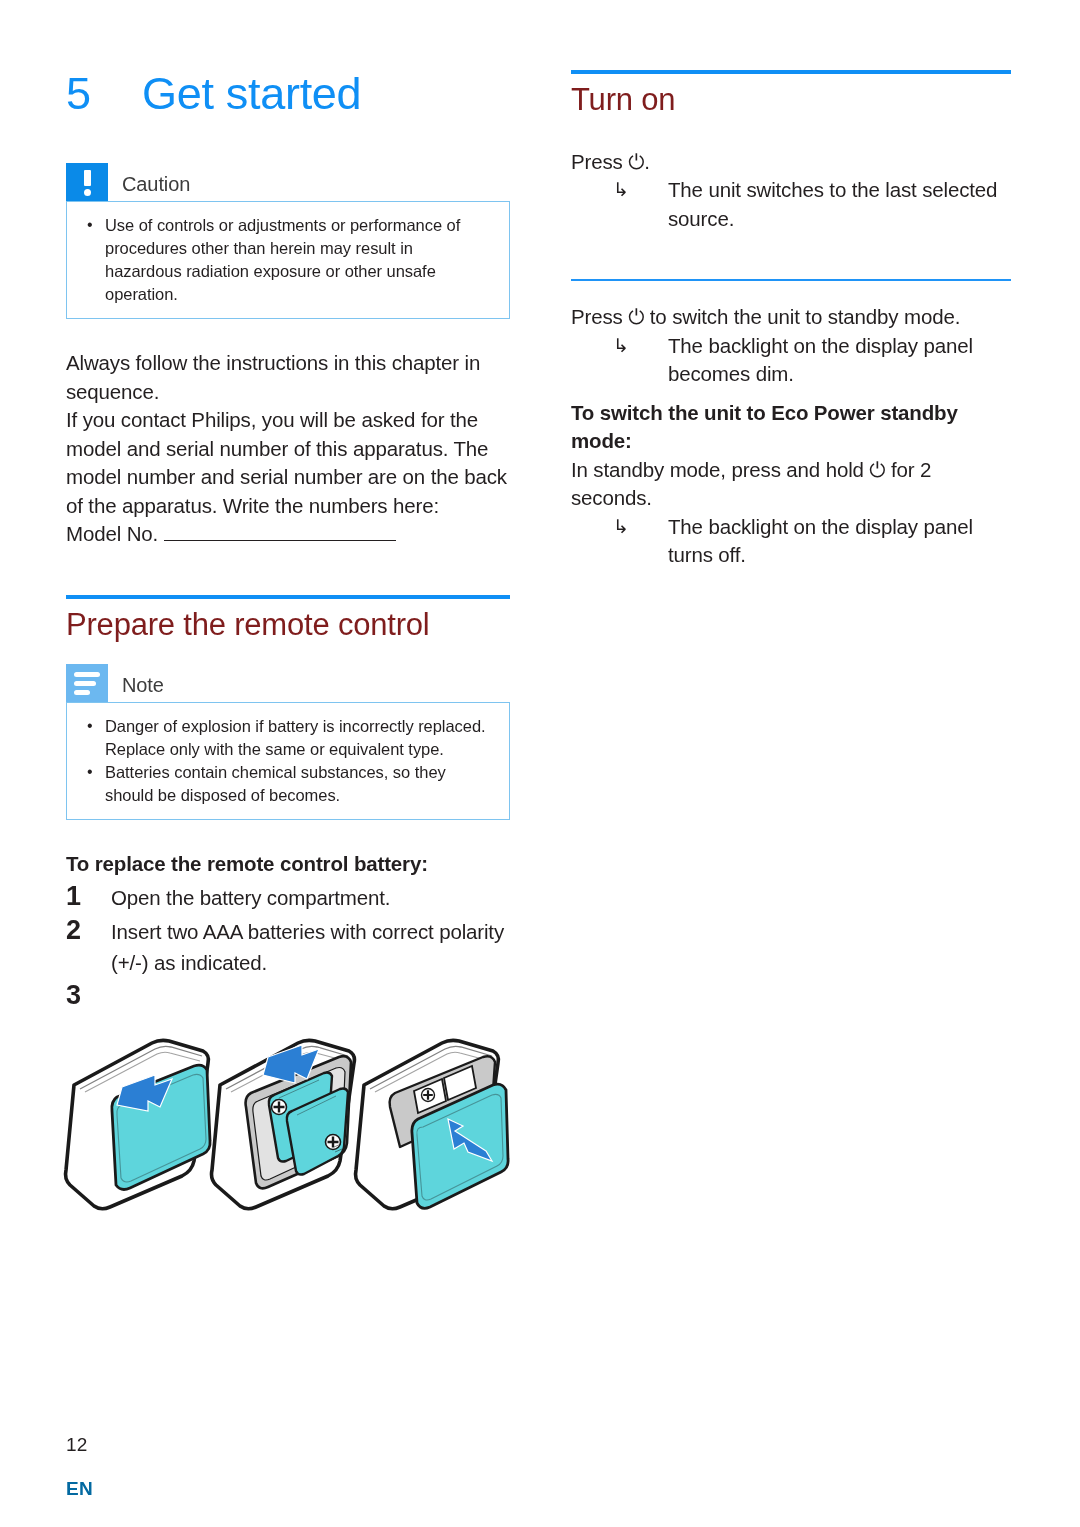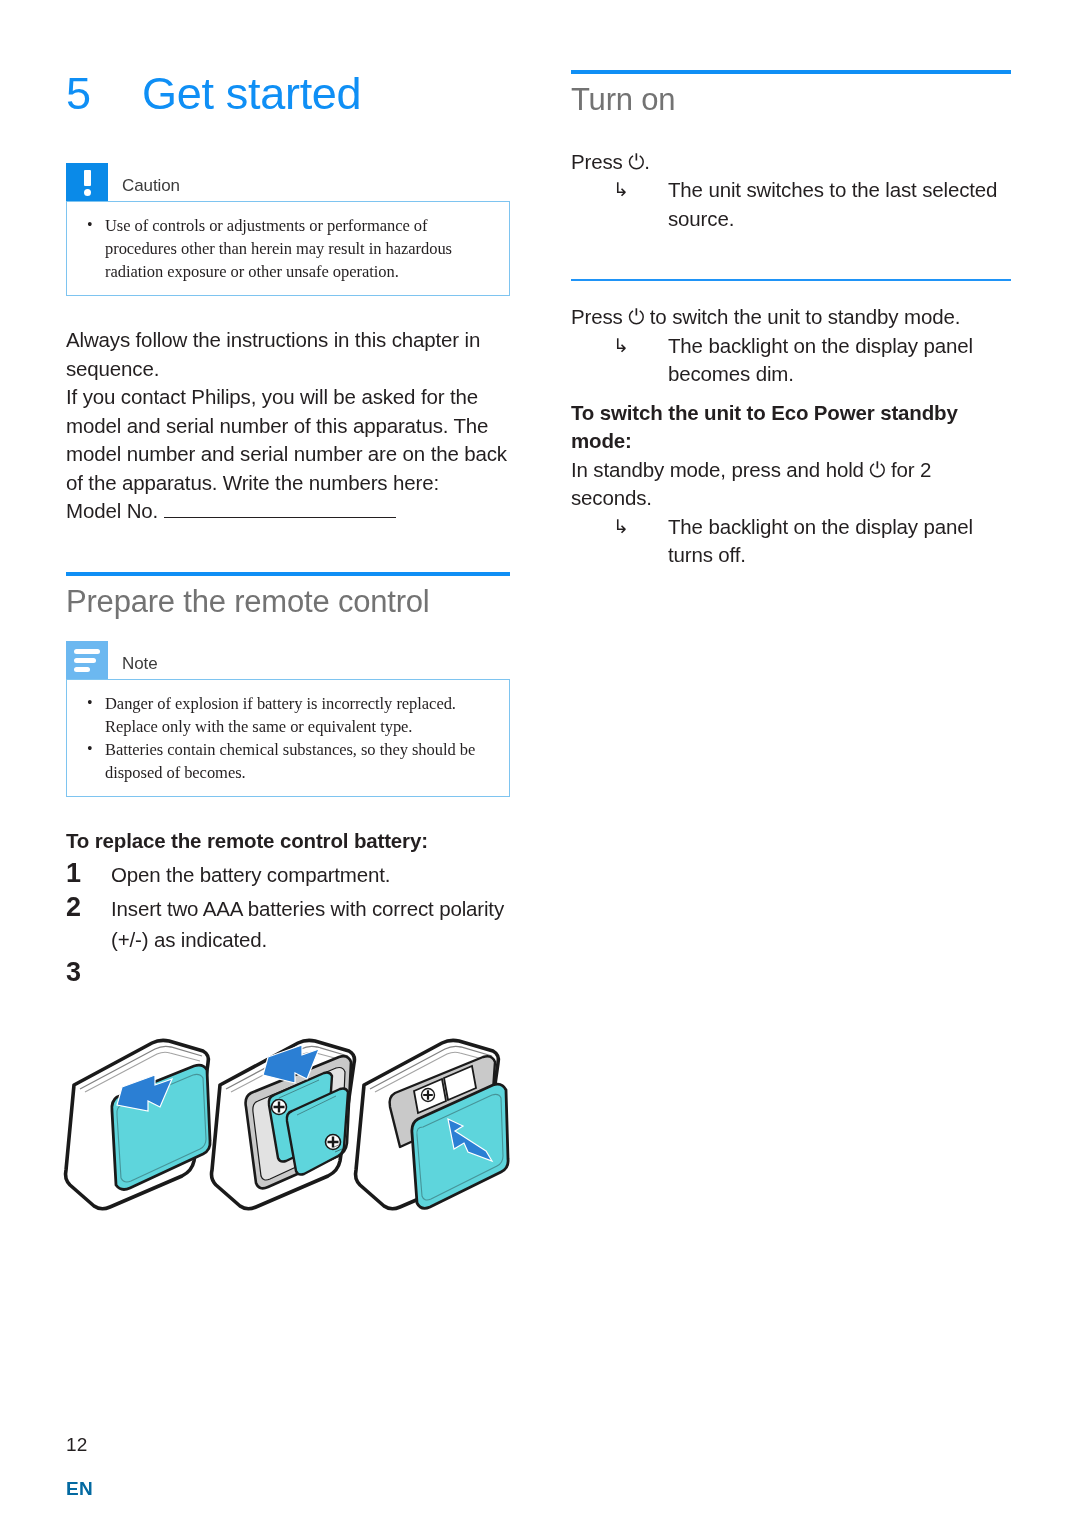--- a/index.html
+++ b/index.html
@@ -55,21 +55,21 @@
     height: 4px;
     background: #0f8ff5;
     width: 100%;
   }
   .rule-thin {
     height: 2px;
     background: #1f94f7;
     width: 100%;
   }
   h2.section {
-    color: #737373;
+    color: #7f1d1d;
     font-size: 31px;
     font-weight: 400;
     letter-spacing: -0.2px;
     margin: 8px 0 0 0;
     line-height: 1.15;
   }
   h3.subsection {
     color: #1f94f7;
     font-size: 23px;
     font-weight: 400;
@@ -160,36 +160,35 @@
   .note-bar {
     height: 5px;
     background: #ffffff;
     border-radius: 2.5px;
     margin-bottom: 4px;
   }
   .note-bar.b1 { width: 26px; }
   .note-bar.b2 { width: 22px; }
   .note-bar.b3 { width: 16px; margin-bottom: 0; }
   .callout-label {
-    font-size: 17px;
+    font-size: 20px;
     color: #3c3c3c;
     padding-left: 14px;
     line-height: 1;
     padding-bottom: 7px;
     letter-spacing: -0.1px;
   }
   .callout-body {
     border: 1.3px solid #7ec4f0;
     padding: 12px 16px 12px 14px;
   }
   ul.callout-list {
     margin: 0;
     padding: 0;
     list-style: none;
-    font-family: Liberation Serif, serif;
   }
   ul.callout-list li {
     font-size: 16.5px;
     line-height: 23px;
     color: #231f20;
     position: relative;
     padding-left: 24px;
     letter-spacing: -0.05px;
   }
   ul.callout-list li::before {

